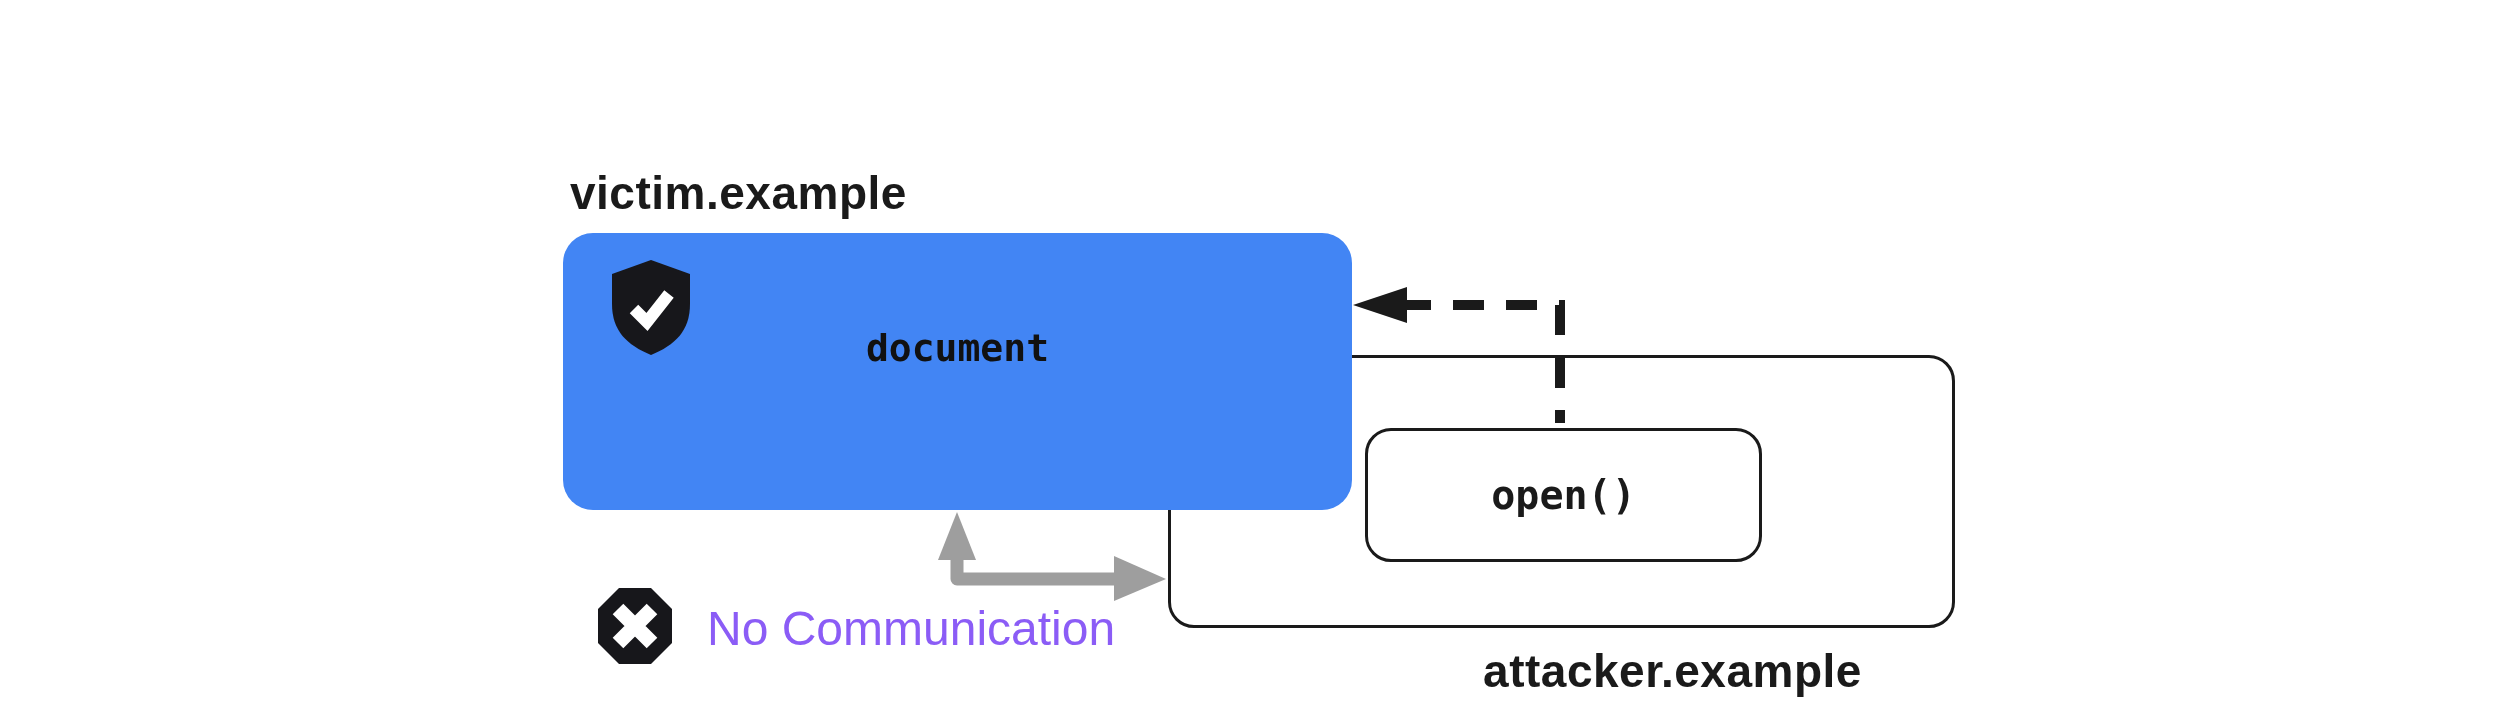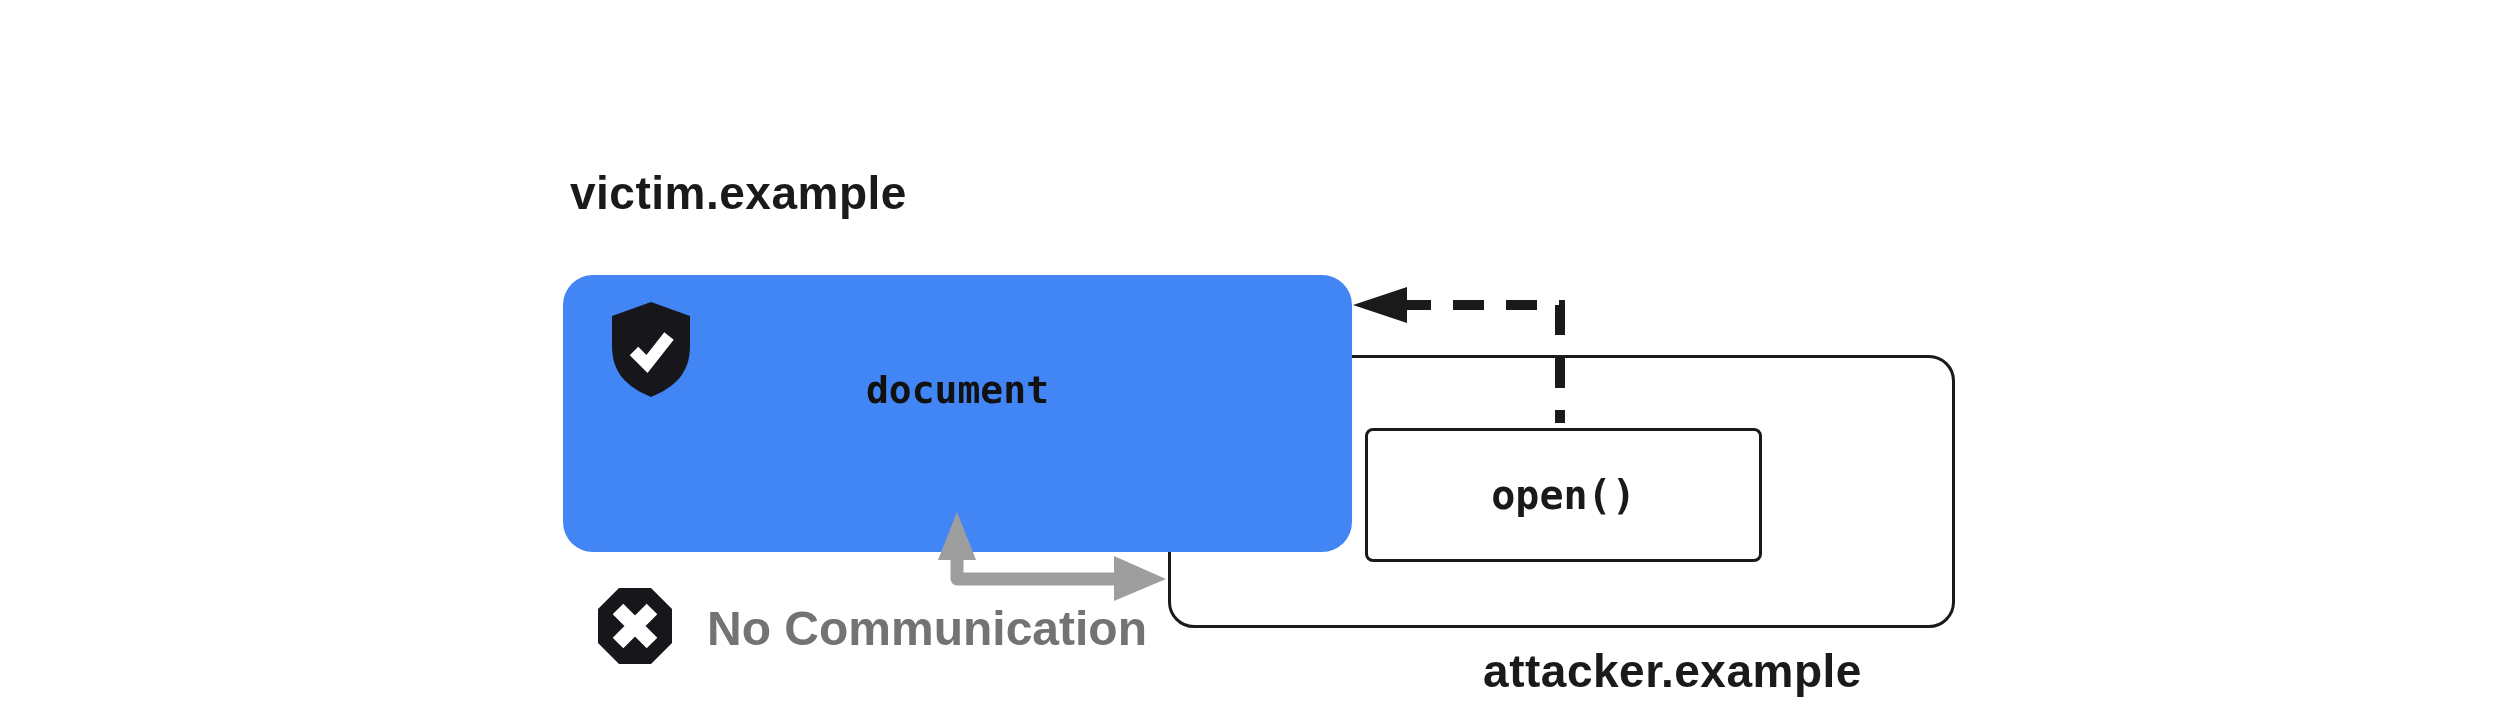--- a/index.html
+++ b/index.html
@@ -29,58 +29,57 @@
     border:3px solid #1a1a1a;
     border-radius:26px;
     box-sizing:border-box;
     z-index:1;
   }
   .open-box{
     position:absolute;
     left:194px;top:70px; 
     width:397px;height:134px;
     border:3px solid #1a1a1a;
-    border-radius:8px;
+    border-radius:26px;
     background:#ffffff;
     box-sizing:border-box;
     display:flex;align-items:center;justify-content:center;
     font-family:"DejaVu Sans Mono", monospace;
     font-weight:bold;
     font-size:40px;
     color:#1a1a1a;
   }
   .victim-box{
     position:absolute;
     left:563px;top:233px;
     width:789px;height:277px;
     background:#4285F4;
     border-radius:30px;
     z-index:3;
-    margin-top:42px;
   }
   .victim-box .shield{
     position:absolute;left:47px;top:26px;
   }
   .doc-text{
     position:absolute;
     left:0;top:91px;width:100%;
     text-align:center;
     font-family:"DejaVu Sans Mono", monospace;
     font-weight:bold;
     font-size:38px;
     line-height:49px;
     color:#111111;
     white-space:nowrap;
   }
   .no-comm{
     position:absolute;
     left:707px;top:601px;
-    font-weight:bold;
+    font-weight:normal;
     font-size:48px;
-    color:#737373;
+    color:#8b5cf6;
     white-space:nowrap;
   }
   .x-icon{
     position:absolute;
     left:596px;top:586px;
   }
   .arrow-overlay{
     position:absolute;left:0;top:0;
     width:2500px;height:727px;
     z-index:4;

